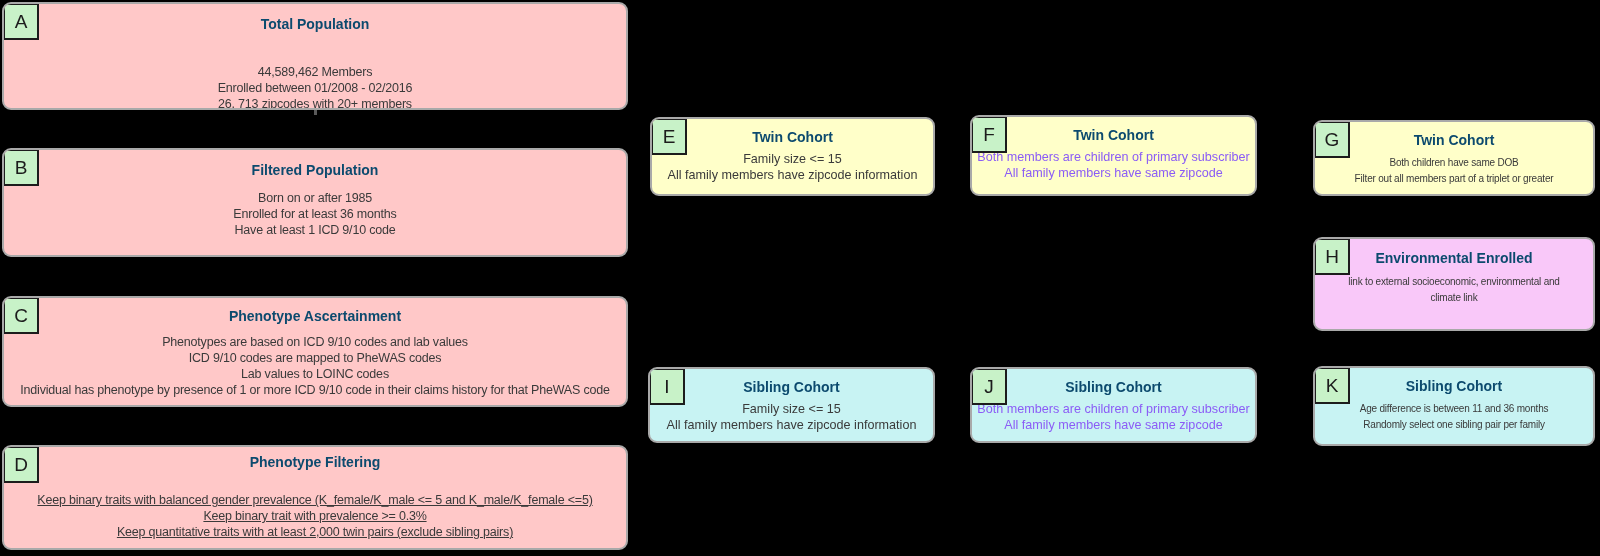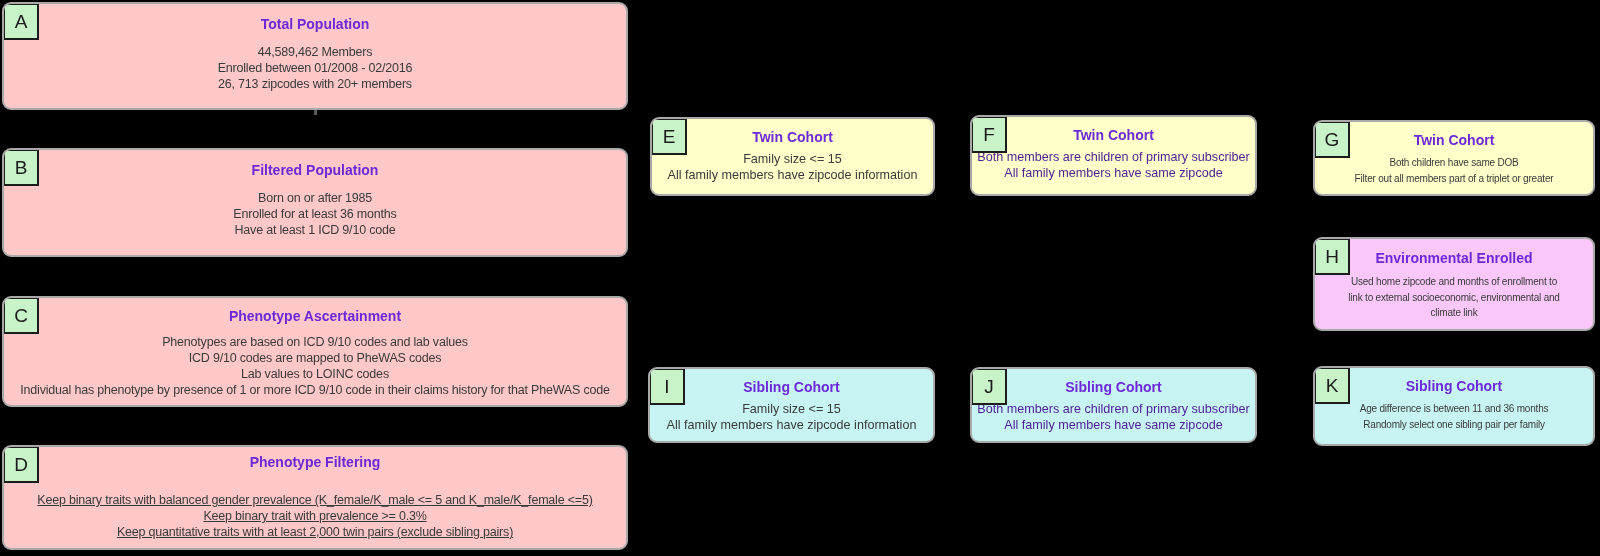--- a/index.html
+++ b/index.html
@@ -13,34 +13,34 @@
     display:flex;flex-direction:column;align-items:center;
     overflow:hidden;
   }
   .badge{
     position:absolute;top:-1px;left:-1px;width:36px;height:37px;
     border:2px solid #1c1c1c;box-sizing:border-box;
     display:flex;align-items:center;justify-content:center;
     font-size:19px;color:#1c1c1c;background:#c8f2c8;
   }
   .title{
-    font-size:14px;font-weight:bold;color:#6d28d9;line-height:16px;white-space:nowrap;
+    font-size:14px;font-weight:bold;color:#0c4a6e;line-height:16px;white-space:nowrap;
   }
   .lines{
     text-align:center;color:#3a3a3a;white-space:nowrap;
   }
   .lines div{white-space:nowrap;}
   
   .big .lines{font-size:12.5px;line-height:16px;letter-spacing:-0.2px;}
   
   .small .lines{font-size:12.6px;line-height:15.5px;}
   .narrow .lines{font-size:10px;line-height:15.5px;letter-spacing:-0.2px;}
-  .muted .lines{color:#4c1d95;}
+  .muted .lines{color:#8b5cf6;}
   .pt12{padding-top:12px;}.pt10{padding-top:10px;}.pt7{padding-top:7px;}.pt11{padding-top:11px;}
-  .gap14{margin-top:12px;text-align:center;}.gap12{margin-top:12px;}.gap10{margin-top:10px;}
+  .gap14{margin-top:32px;text-align:center;}.gap12{margin-top:12px;}.gap10{margin-top:10px;}
   .gap8{margin-top:8px;}.gap7{margin-top:7px;}.gap5{margin-top:22px;text-decoration:underline;}
   
   .tick{position:absolute;background:#5a5a5a;width:3px;height:5px;}
 </style>
 </head>
 <body>
 
 <div id="canvas">
 
   <div class="node big pt12" style="left: 2px; top: 2px; width: 626px; height: 108px; background: rgb(255, 200, 200);">
@@ -125,21 +125,20 @@
       <div>Filter out all members part of a triplet or greater</div>
     </div>
   </div>
 
   <div class="node narrow pt11" style="left: 1313px; top: 237px; width: 282px; height: 94px; background: rgb(249, 200, 249);">
     <div class="badge" style="background: rgb(200, 242, 200);">
         <span>H</span>
       </div>
     <div class="title">Environmental Enrolled</div>
     <div class="lines gap8">
-      <div>Used home zipcode and months of enrollment to</div>
       <div>link to external socioeconomic, environmental and</div>
       <div>climate link</div>
     </div>
   </div>
 
   <div class="node small pt10" style="left: 648px; top: 367px; width: 287px; height: 76px; background: rgb(200, 243, 243);">
     <div class="badge" style="background: rgb(200, 242, 200);">
         <span>I</span>
       </div>
     <div class="title">Sibling Cohort</div>

